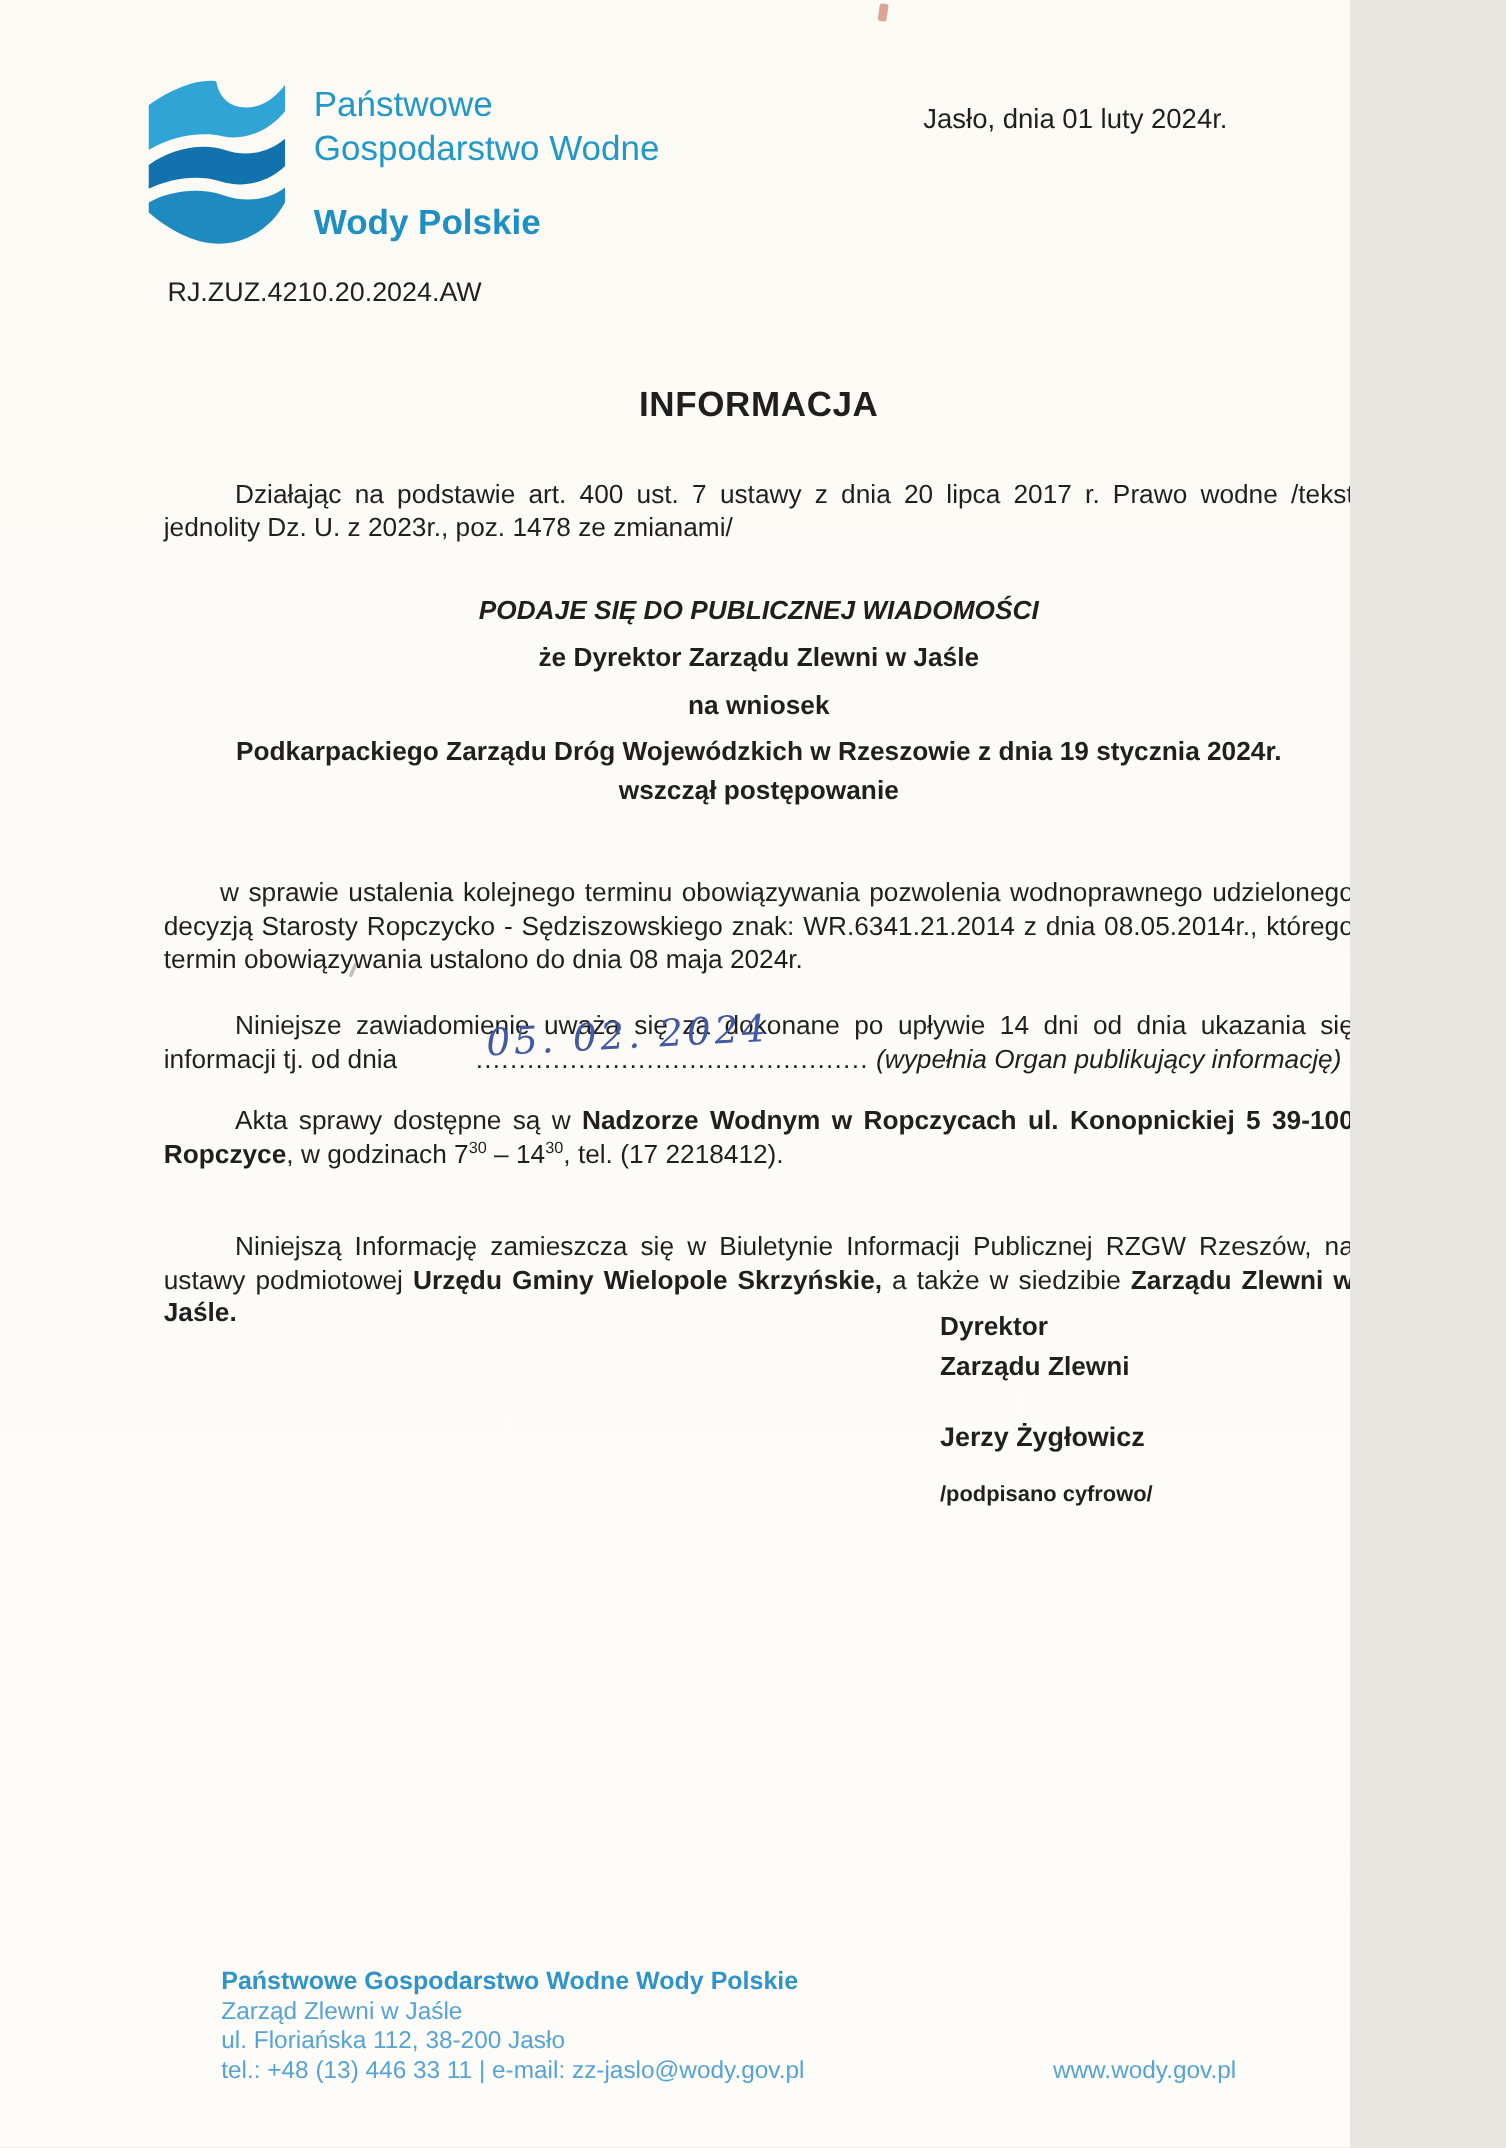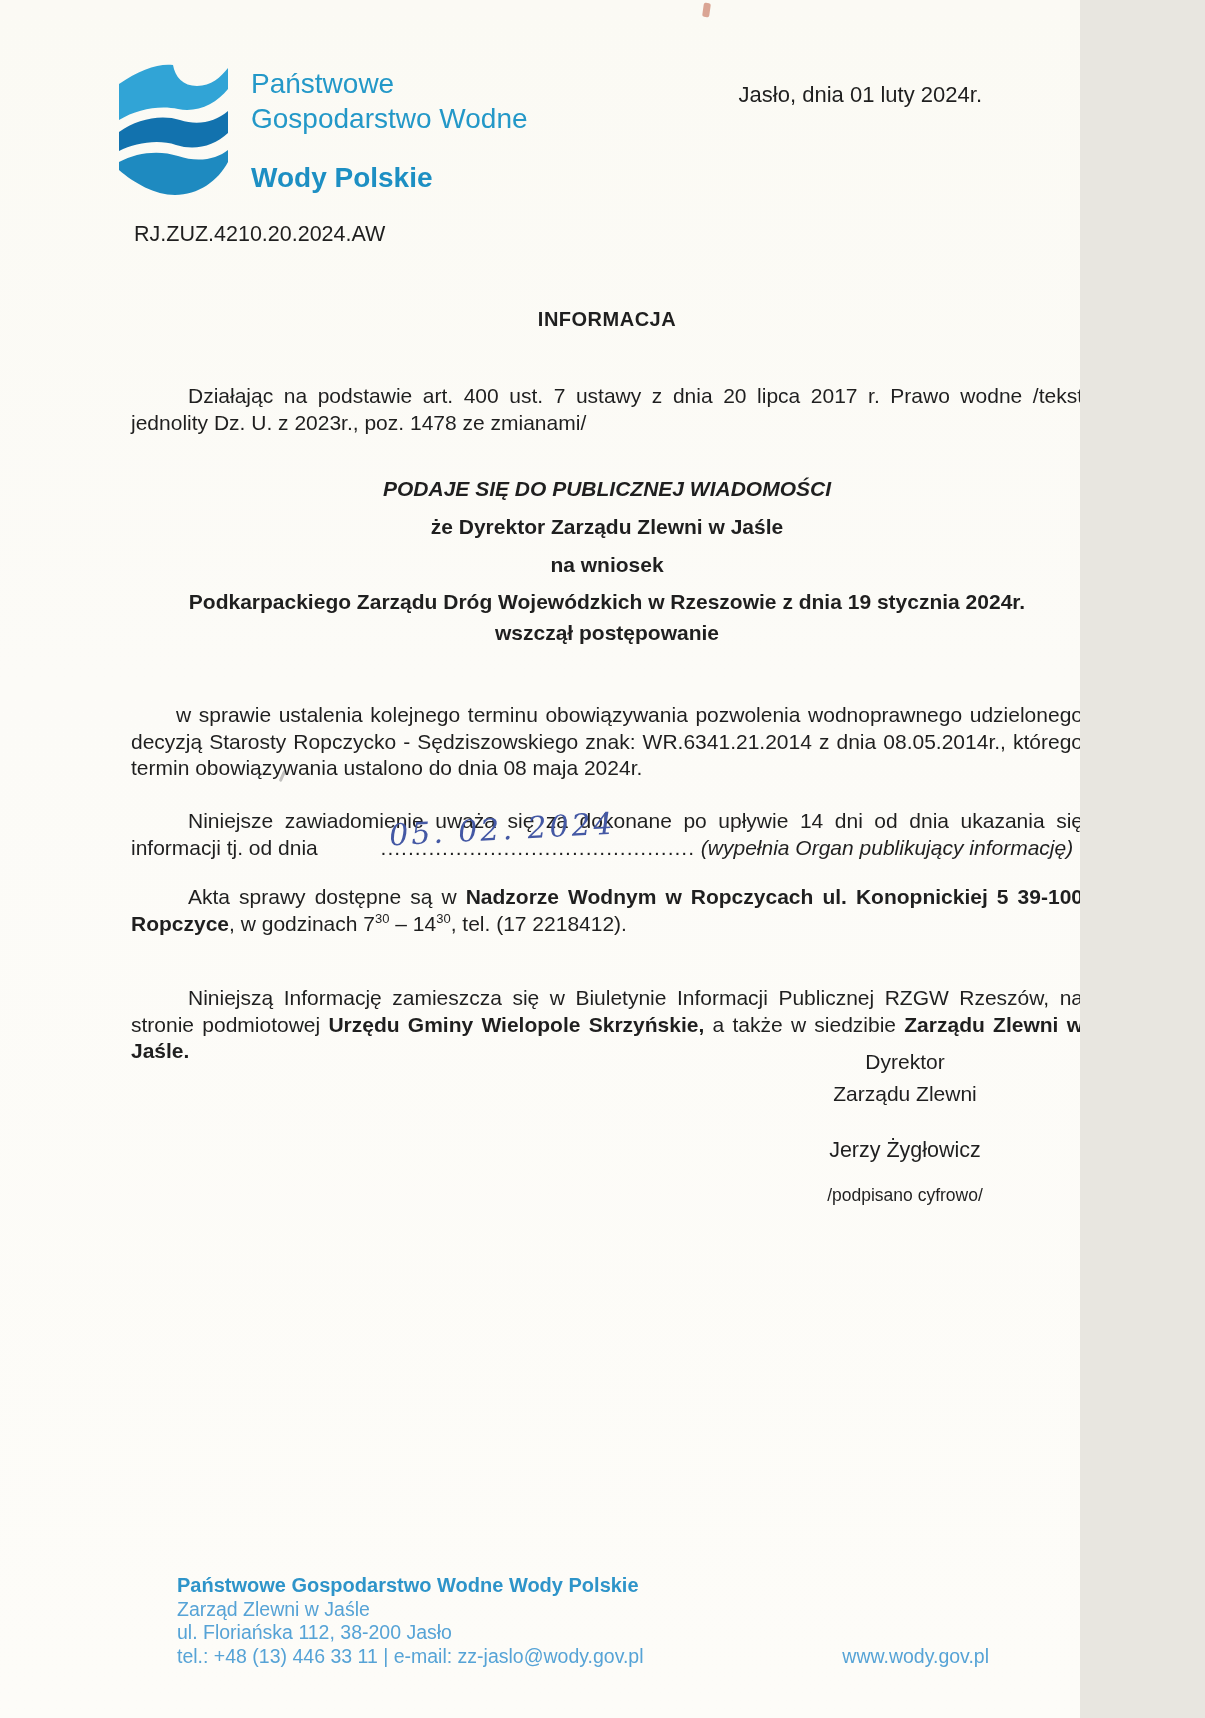--- a/index.html
+++ b/index.html
@@ -11,38 +11,38 @@
     overflow:hidden;
   }
   
   .logo-block { position:absolute; left:115px; top:56px; display:flex; }
   .logo-icon { width:116px; height:142px; }
   .logo-text { margin-left:20px; padding-top:10px; font-size:28px; line-height:35px; color:#2398c8; }
   .logo-text .l3 { font-weight:bold; color:#1d8fc3;margin-top:24px; }
   .date-line { position:absolute; top:82px; right:98px; font-size:22px; }
   .ref-number { position:absolute; left:134px; top:222px; font-size:21.5px; }
   
-  .doc-title { position:absolute; left:131px; top:308px; width:952px; text-align:center; font-weight:bold; font-size:20px; letter-spacing:0.5px; }
+  .doc-title { position:absolute; left:131px; top:308px; width:952px; text-align:center; font-weight:bold; font-size:28px; letter-spacing:0.5px; }
   .para { position:absolute; left:131px; width:952px; font-size:21px; line-height:26.5px; text-align:justify; }
   .indent { text-indent:57px; }
   .indent-sm { text-indent:45px; }
   .chead { position:absolute; left:131px; width:952px; text-align:center; font-weight:bold; font-size:21px; }
   .b { font-weight:bold; }
   .it { font-style:italic; }
   sup { font-size:13px; line-height:0; vertical-align:super; }
   .dotwrap { position:relative; display:inline-block; }
   .dots { letter-spacing:1px; }
   .handwrite {
     position:absolute; left:8px; top:-17px;
     font-family:"DejaVu Serif", serif; font-style:italic;
     font-size:30px; color:#4458a4; letter-spacing:3px;
     transform:rotate(-3deg); white-space:nowrap;
   }
   
-  .sig-block { position:absolute; left:752px; top:1046px; width:306px; text-align:center; font-weight:normal; font-size:21px; }
+  .sig-block { position:absolute; left:752px; top:1046px; width:306px; text-align:left; font-weight:bold; font-size:21px; }
   .sig-block .row1 { line-height:32px; }
   .sig-block .name { margin-top:28px; font-size:21.5px; }
   .sig-block .note { margin-top:22px; font-size:17.5px; }
   
   .footer { position:absolute; left:133px; top:1574px; font-size:19.5px; line-height:23.5px; color:#56a3d6;margin-left:44px; }
   .footer .org { font-weight:bold; font-size:20px; color:#2e94c9; }
   .website { position:absolute; right:91px; top:1645px; font-size:19.5px; color:#56a3d6; }
   
   .artifact-top { position:absolute; left:703px; top:3px; width:7px; height:14px; background:#d2907c; opacity:.8; border-radius:2px; transform:rotate(8deg); }
   .artifact-mark { position:absolute; left:281px; top:770px; width:3px; height:12px; background:#9a9a98; opacity:.6; transform:rotate(24deg); border-radius:2px; }
@@ -81,21 +81,21 @@
   <div class="chead" style="top:553px;">na wniosek</div>
   <div class="chead" style="top:590px;">Podkarpackiego Zarządu Dróg Wojewódzkich w Rzeszowie z dnia 19 stycznia 2024r.</div>
   <div class="chead" style="top:621px;">wszczął postępowanie</div>
 
   <p class="para indent-sm" style="top:681px;">w sprawie ustalenia kolejnego terminu obowiązywania pozwolenia wodnoprawnego udzielonego decyzją Starosty Ropczycko - Sędziszowskiego znak: WR.6341.21.2014 z dnia 08.05.2014r., którego termin obowiązywania ustalono do dnia 08 maja 2024r.</p>
 
   <p class="para indent" style="top:787px;"><span>Niniejsze zawiadomienie uważa się za dokonane po upływie 14 dni od dnia ukazania się informacji tj. od dnia </span><span class="dotwrap"><span class="dots">..............................................</span><span class="handwrite">05. 02. 2024</span></span><span class="it"> (wypełnia Organ publikujący informację)</span></p>
 
   <p class="para indent" style="top:863px;"><span>Akta sprawy dostępne są w </span><span class="b">Nadzorze Wodnym w Ropczycach ul. Konopnickiej 5 39-100 Ropczyce</span><span>, w godzinach 7</span><sup>30</sup><span> – 14</span><sup>30</sup><span>, tel. (17 2218412).</span></p>
 
-  <p class="para indent" style="top:964px;"><span>Niniejszą Informację zamieszcza się w Biuletynie Informacji Publicznej RZGW Rzeszów, na stronie podmiotowej </span><span class="b">Urzędu Gminy Wielopole Skrzyńskie,</span><span> a także w siedzibie </span><span class="b">Zarządu Zlewni w Jaśle.</span></p>
+  <p class="para indent" style="top:964px;"><span>Niniejszą Informację zamieszcza się w Biuletynie Informacji Publicznej RZGW Rzeszów, na ustawy podmiotowej </span><span class="b">Urzędu Gminy Wielopole Skrzyńskie,</span><span> a także w siedzibie </span><span class="b">Zarządu Zlewni w Jaśle.</span></p>
 
   <div class="sig-block">
     <div class="row1">Dyrektor</div>
     <div class="row1">Zarządu Zlewni</div>
     <div class="name">Jerzy Żygłowicz</div>
     <div class="note">/podpisano cyfrowo/</div>
   </div>
 
   <div class="footer">
     <div class="org">Państwowe Gospodarstwo Wodne Wody Polskie</div>

